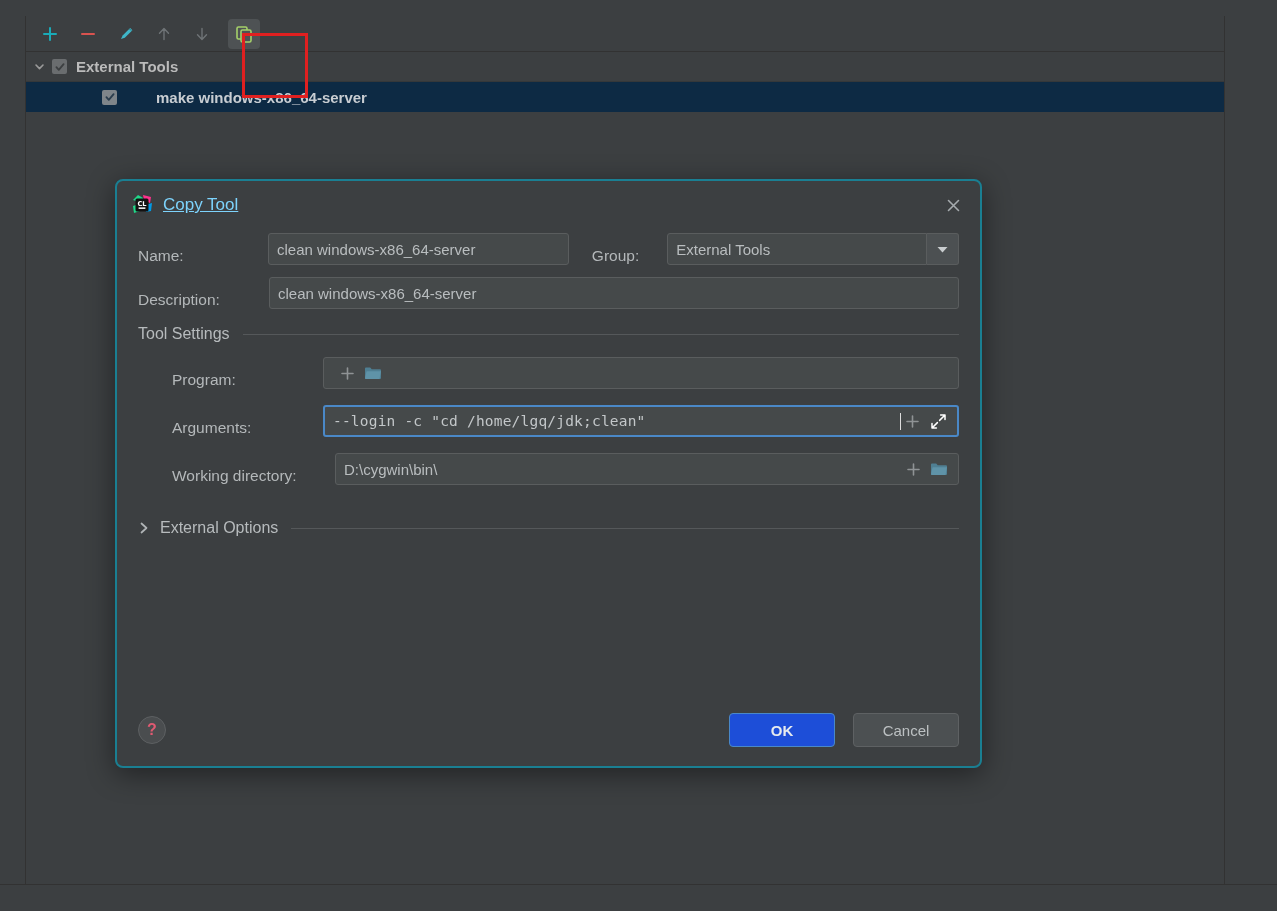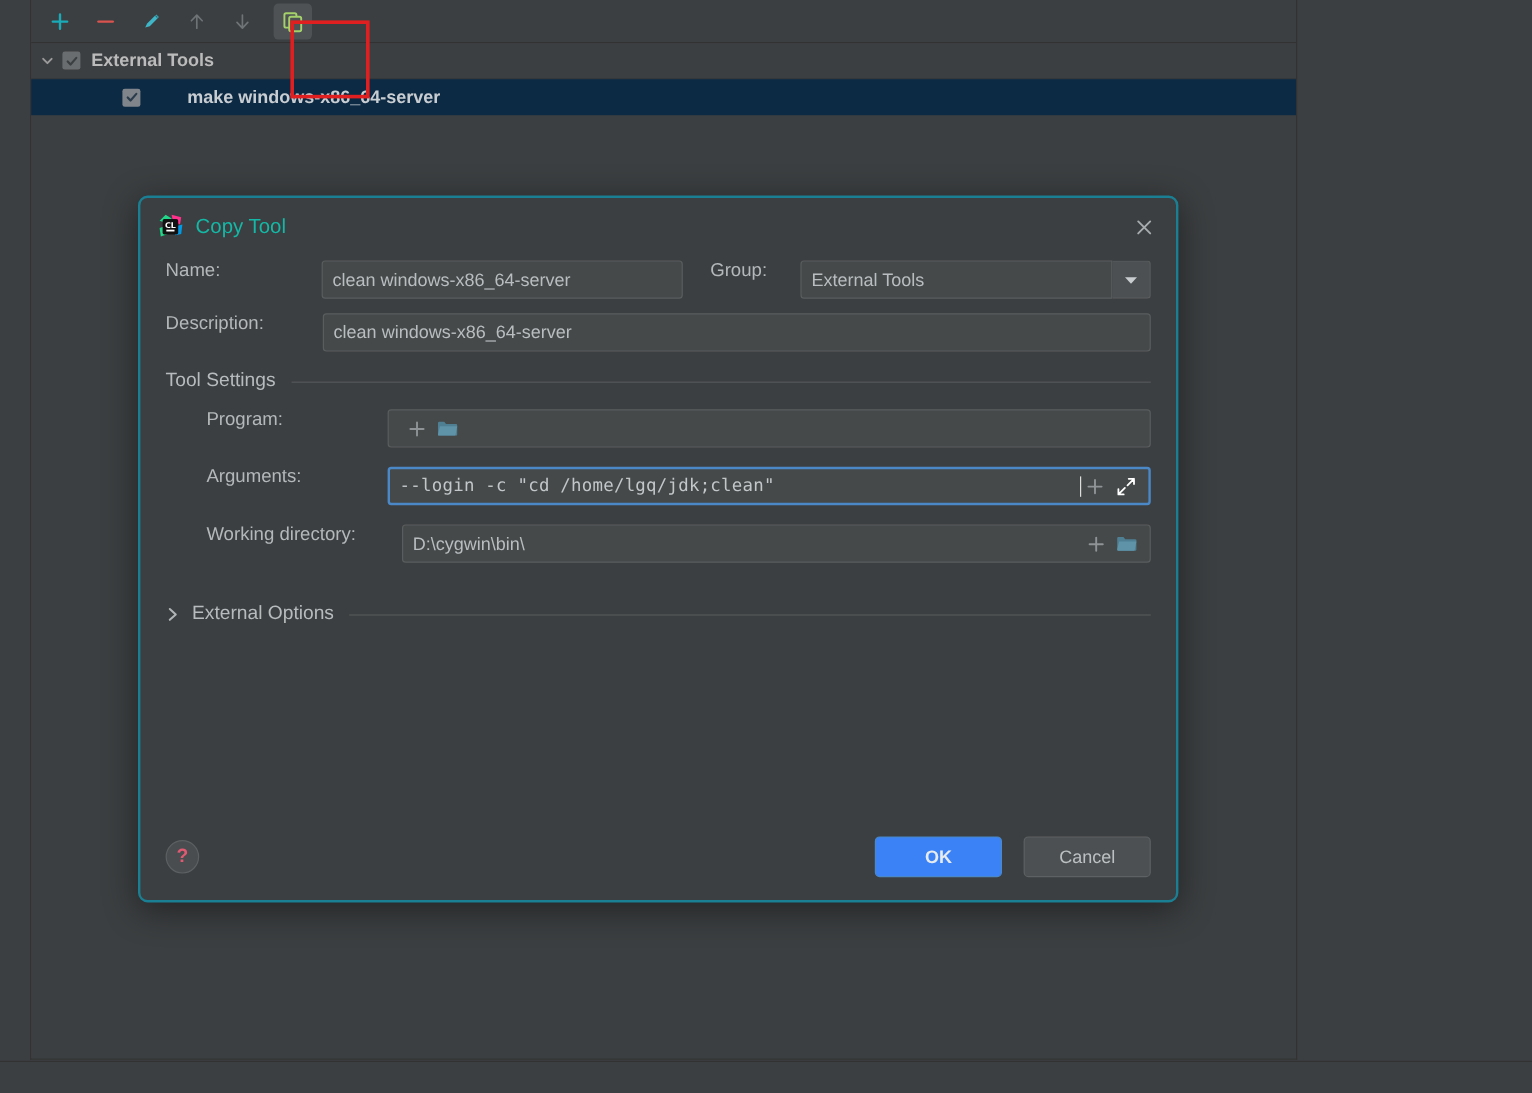--- a/index.html
+++ b/index.html
@@ -18,22 +18,22 @@
   #root {
     position: absolute;
     inset: 0;
     background: #3c3f41;
   }
 
   
   .settings-panel {
     position: absolute;
     left: 25px;
-    top: 0px;
-    width: 1056px;
+    top: 16px;
+    width: 1200px;
     height: 883px;
     background: #3c3f41;
     border: 1px solid #323232;
     border-top: none;
     box-sizing: border-box;
   }
 
   
   .toolbar {
     position: absolute;
@@ -144,41 +144,42 @@
     box-sizing: border-box;
   }
   .dlg-icon {
     width: 22px;
     height: 22px;
     margin-right: 10px;
     flex: 0 0 auto;
   }
   .dlg-title {
     font-size: 17px;
-    color: #14b8a6;
+    color: #7dd3fc;
+    text-decoration: underline;
   }
   .dlg-close {
     margin-left: auto;
     width: 26px;
     height: 26px;
     display: flex;
     align-items: center;
     justify-content: center;
     color: #a6abae;
     font-size: 19px;
     line-height: 1;
   }
 
   .dlg-body {
     padding: 0 21px;
   }
 
   .row {
     display: flex;
-    align-items: flex-start;
+    align-items: flex-end;
     margin-bottom: 12px;
   }
   .lbl {
     font-size: 15.5px;
     color: #b4b8ba;
     white-space: nowrap;
   }
 
   .field {
     background: #45494a;
@@ -299,21 +300,21 @@
     min-width: 106px;
     height: 34px;
     border-radius: 4px;
     display: flex;
     align-items: center;
     justify-content: center;
     font-size: 15px;
     box-sizing: border-box;
   }
   .btn.primary {
-    background: #3b82f6;
+    background: #1d4ed8;
     border: 1px solid #4a88c7;
     color: #e6ebee;
     font-weight: bold;
   }
   .btn.secondary {
     background: #4c5052;
     border: 1px solid #5e6163;
     color: #bcc0c2;
   }
 

